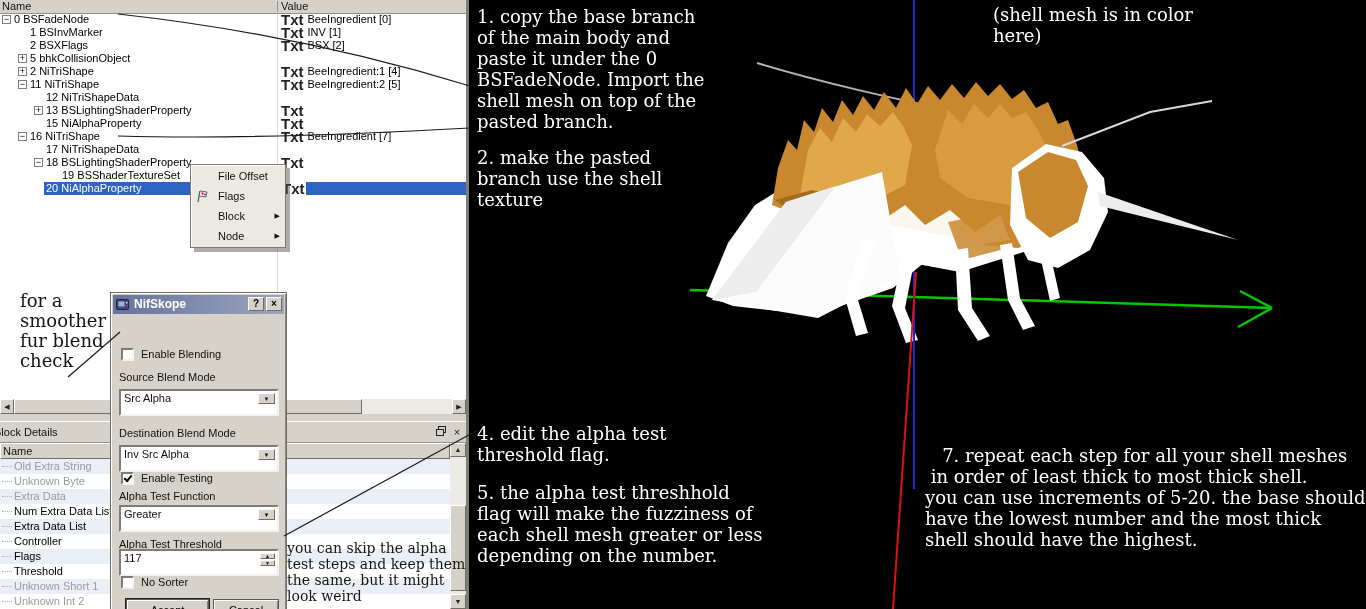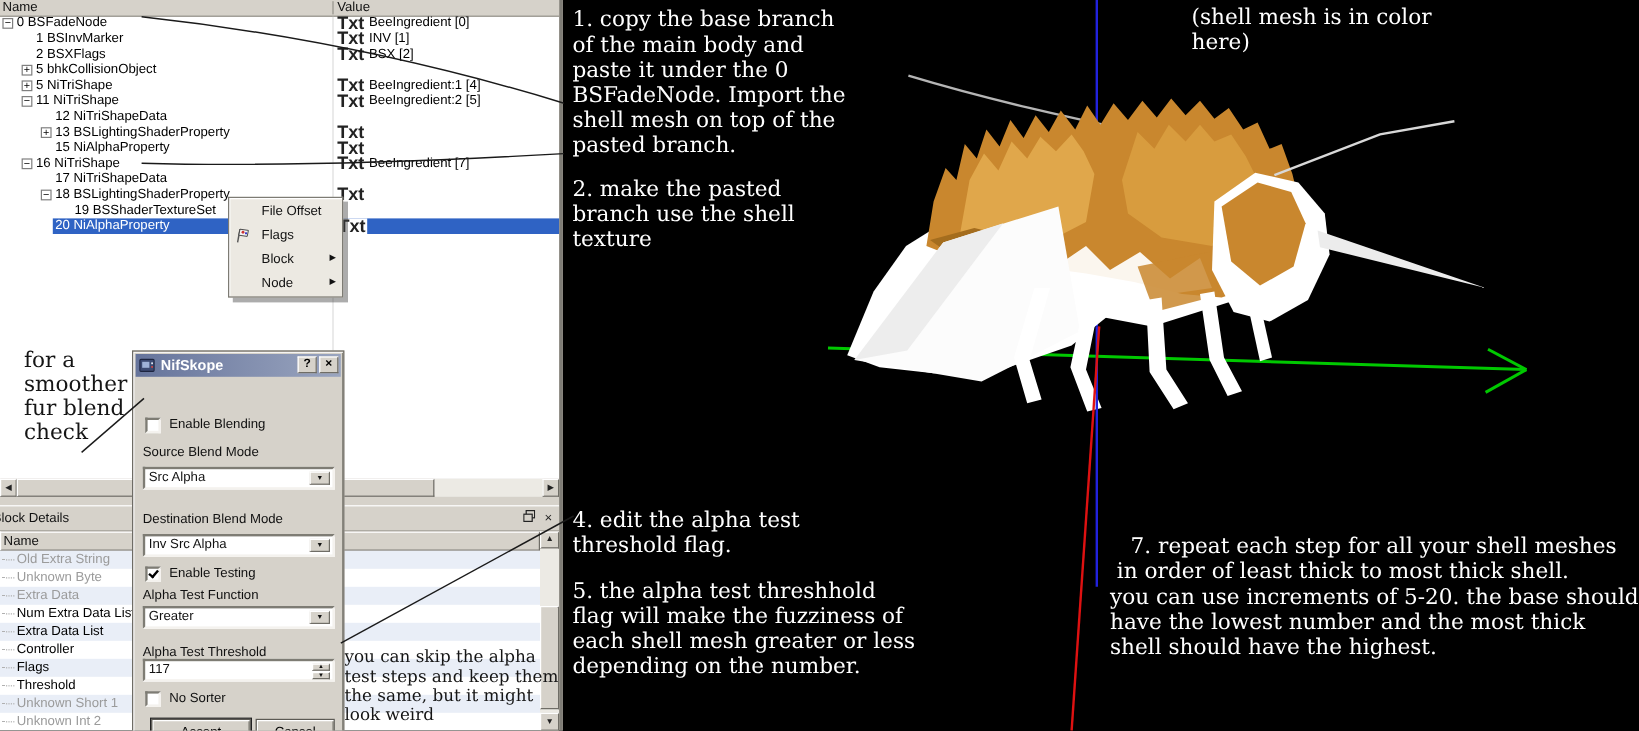--- a/index.html
+++ b/index.html
@@ -72,21 +72,21 @@
         box-sizing:border-box;border-color:#fff #6f6d66 #6f6d66 #fff;color:#000;font-size:10px;
         font-weight:bold;text-align:center;line-height:12px;}
   .dbody{position:absolute;left:0;top:21px;right:0;bottom:0;font-size:11px;color:#111;}
   .cbrow{position:absolute;left:10px;height:13px;}
   .cb{position:absolute;left:0;top:0;width:13px;height:13px;box-sizing:border-box;background:#fff;
       border:2px solid;border-color:#7e7c74 #f4f2ee #f4f2ee #7e7c74;}
   .cb.checked::after{content:"";position:absolute;left:1px;top:1px;width:6px;height:3px;
       border-left:2px solid #000;border-bottom:2px solid #000;transform:rotate(-50deg);}
   .cblabel{position:absolute;left:20px;top:0;line-height:13px;white-space:nowrap;}
   .dlabel{position:absolute;left:8px;white-space:nowrap;}
-  .field{position:absolute;left:8px;width:160px;height:19px;box-sizing:border-box;background:#fff;
+  .field{position:absolute;left:8px;width:160px;height:27px;box-sizing:border-box;background:#fff;
          border:2px solid;border-color:#7e7c74 #f4f2ee #f4f2ee #7e7c74;font-size:11px;
          line-height:15px;padding-left:3px;}
   .dd-btn{position:absolute;right:2px;top:2px;width:17px;height:11px;background:#d6d2ca;border:1px solid;
           box-sizing:border-box;border-color:#fff #6f6d66 #6f6d66 #fff;text-align:center;font-size:6px;
           line-height:10px;color:#111;height:11px;}
   .spin{position:absolute;right:2px;width:15px;height:6px;background:#d6d2ca;border:1px solid;
         box-sizing:border-box;border-color:#fff #6f6d66 #6f6d66 #fff;font-size:5px;line-height:4px;
         text-align:center;color:#111;}
   .btn{position:absolute;height:23px;background:#d6d2ca;border:1px solid #5c5a54;box-sizing:border-box;
        box-shadow:inset 1px 1px 0 #fff, inset -1px -1px 0 #84827a;font-size:11px;text-align:center;
@@ -208,21 +208,21 @@
               <span class="txtbadge">Txt</span>
               <span class="vtext">BSX [2]</span>
             </span>
           </div>
           <div class="trow" style="top: 52px;">
             <span class="expander" style="left: 18px;">+</span>
             <span class="tlabel" style="left: 30px;">5 bhkCollisionObject</span>
           </div>
           <div class="trow" style="top: 65px;">
             <span class="expander" style="left: 18px;">+</span>
-            <span class="tlabel" style="left: 30px;">5 NiTriShape</span>
+            <span class="tlabel" style="left: 30px;">2 NiTriShape</span>
             <span class="tval">
               <span class="txtbadge">Txt</span>
               <span class="vtext">BeeIngredient:1 [4]</span>
             </span>
           </div>
           <div class="trow" style="top: 78px;">
             <span class="expander" style="left: 18px;">−</span>
             <span class="tlabel" style="left: 30px;">11 NiTriShape</span>
             <span class="tval">
               <span class="txtbadge">Txt</span>

